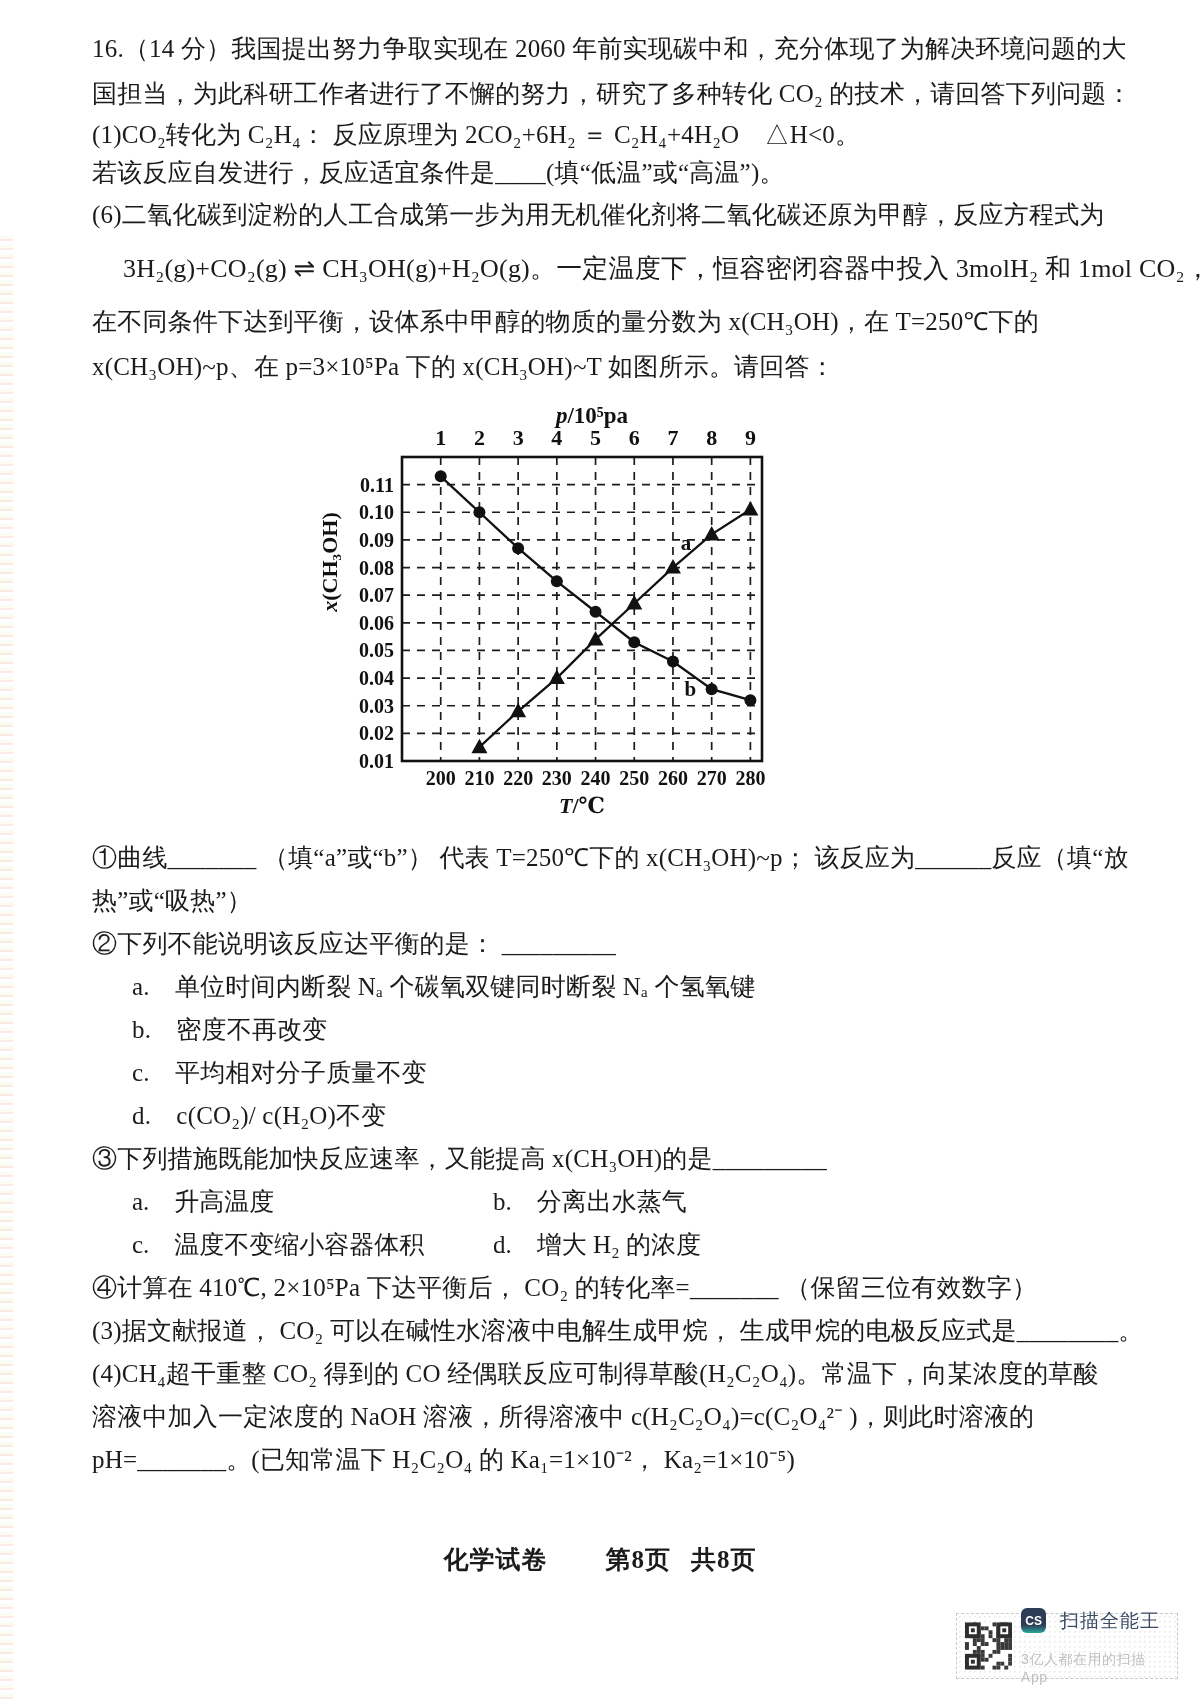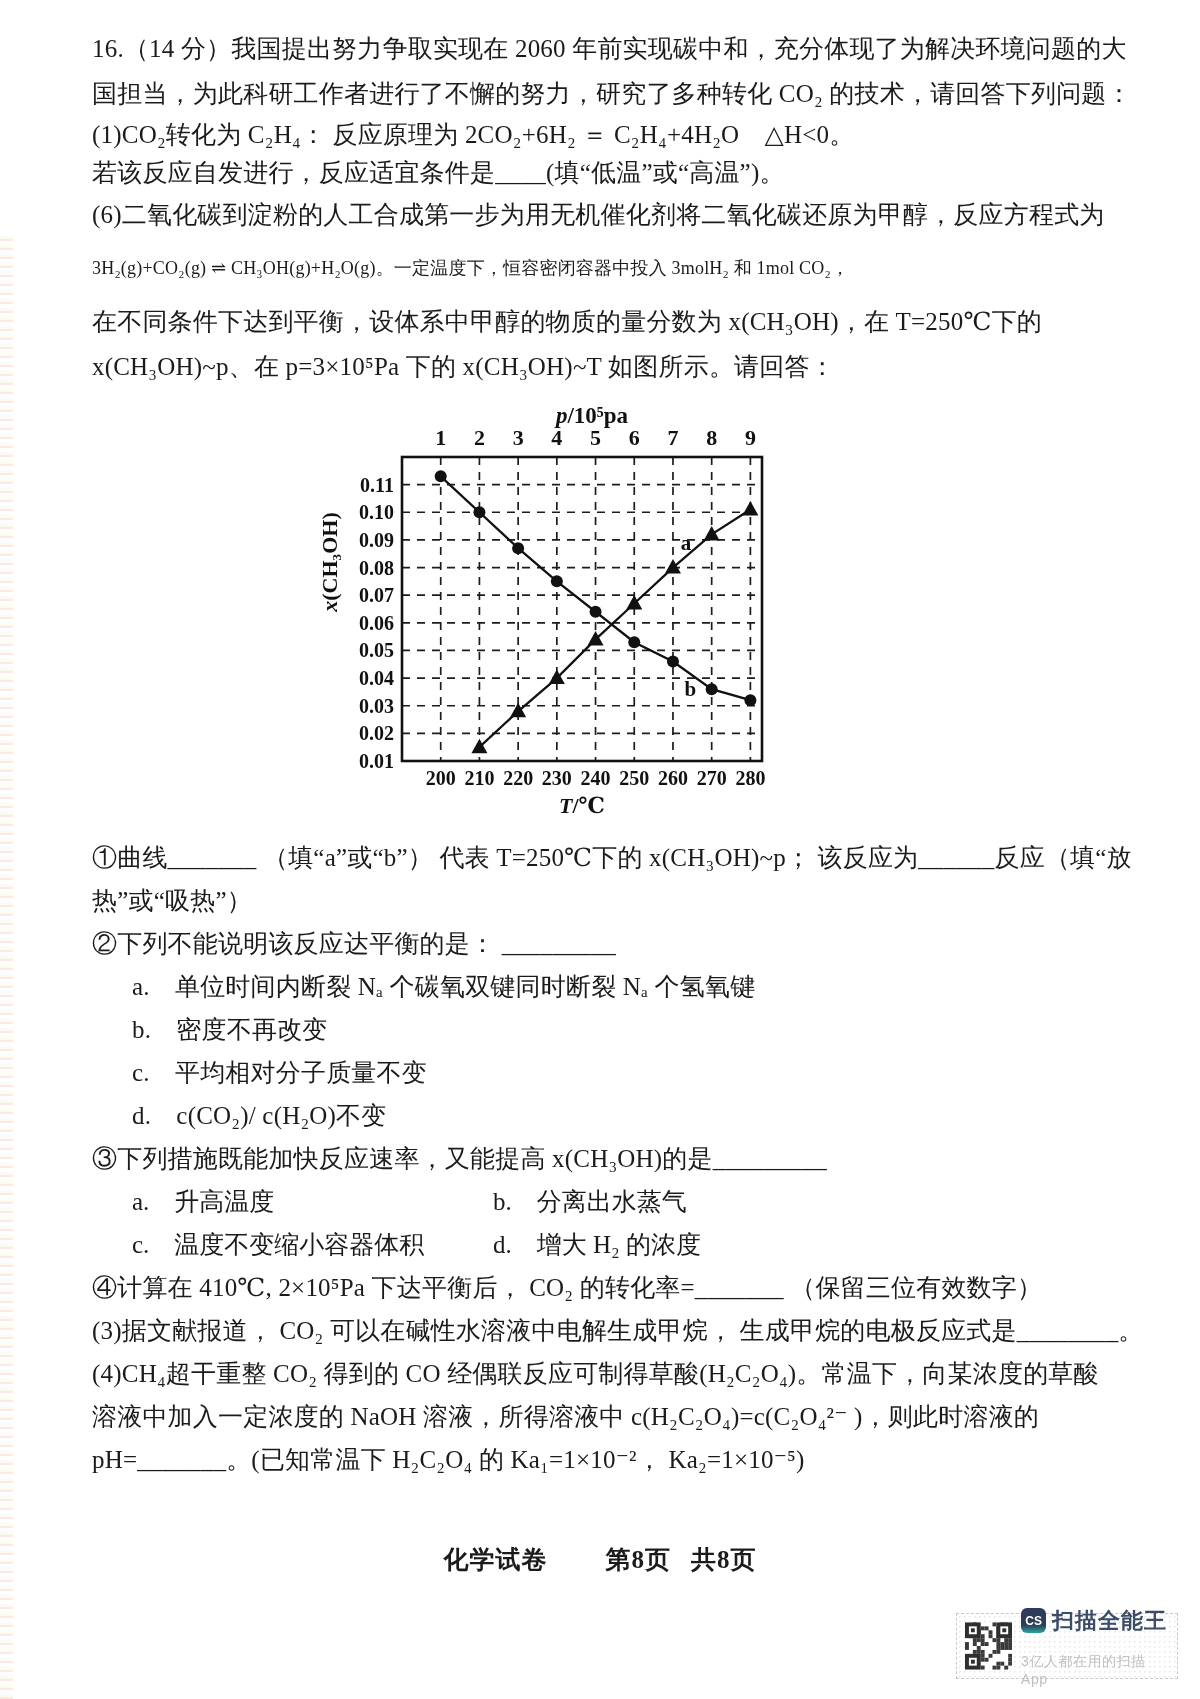--- a/index.html
+++ b/index.html
@@ -11,23 +11,23 @@
   .page{position:absolute;inset:0;}
   .scan-edge{
     position:absolute;left:0;top:233px;bottom:0;width:13px;
     background:repeating-linear-gradient(0deg,
       rgba(248,176,158,.28) 0 2px,
       rgba(252,238,186,.26) 2px 4px,
       rgba(226,248,226,.18) 4px 6px,
       rgba(255,255,255,0) 6px 9px);
   }
   .content{position:absolute;left:92px;top:26px;width:1040px;}
-  .ln{margin:0;font-size:25px;line-height:45px;white-space:nowrap;letter-spacing:.2px;}
+  .ln{margin:0;font-size:25px;line-height:45px;white-space:nowrap;letter-spacing:.2px;font-family:Liberation Serif, serif;}
   .ln.tight{line-height:38px;}
-  .ln.eq{padding:9px 0 8px 0;font-size:18px;}
+  .ln.eq{padding:9px 0 8px 0;font-size:26px;margin-left:31px;}
   .ln.mid{line-height:43px;}
   .ln.opt{padding-left:40px;}
   .optrow{display:flex;padding-left:40px;font-size:25px;line-height:43px;white-space:nowrap;}
   .optrow .oc1{width:361px;display:inline-block;}
   figure.chart{margin:8px 0 10px 225px;width:480px;}
   .footer{
     position:absolute;top:1543px;left:0;width:100%;
     display:flex;justify-content:center;gap:0;
     font-size:25px;font-weight:600;letter-spacing:1px;
   }
@@ -43,21 +43,21 @@
     font-family:"Liberation Sans","DejaVu Sans",sans-serif;
   }
   .wm-col{display:flex;flex-direction:column;gap:17px;}
   .wm-row{display:flex;align-items:center;gap:6px;}
   .cs-logo{
     width:25px;height:25px;border-radius:6px;
     background:linear-gradient(180deg,#2d3c58 0%,#2d3c58 68%,#2aa79c 100%);
     color:#ffffff;font-size:12px;font-weight:bold;
     display:flex;align-items:center;justify-content:center;
   }
-  .wm-brand{font-size:22px;font-weight:bold;color:#3c4c66;letter-spacing:1px;}
+  .wm-brand{font-size:19px;font-weight:normal;color:#3c4c66;letter-spacing:1px;margin-left:8px;}
   .wm-tag{font-size:14px;color:#bfbfbf;letter-spacing:.5px;}
   svg text{font-family:"Liberation Serif","DejaVu Serif",serif;}
 </style>
 </head>
 <body>
 
 <div class="page">
   <div class="scan-edge"></div>
 
   <main class="content">

